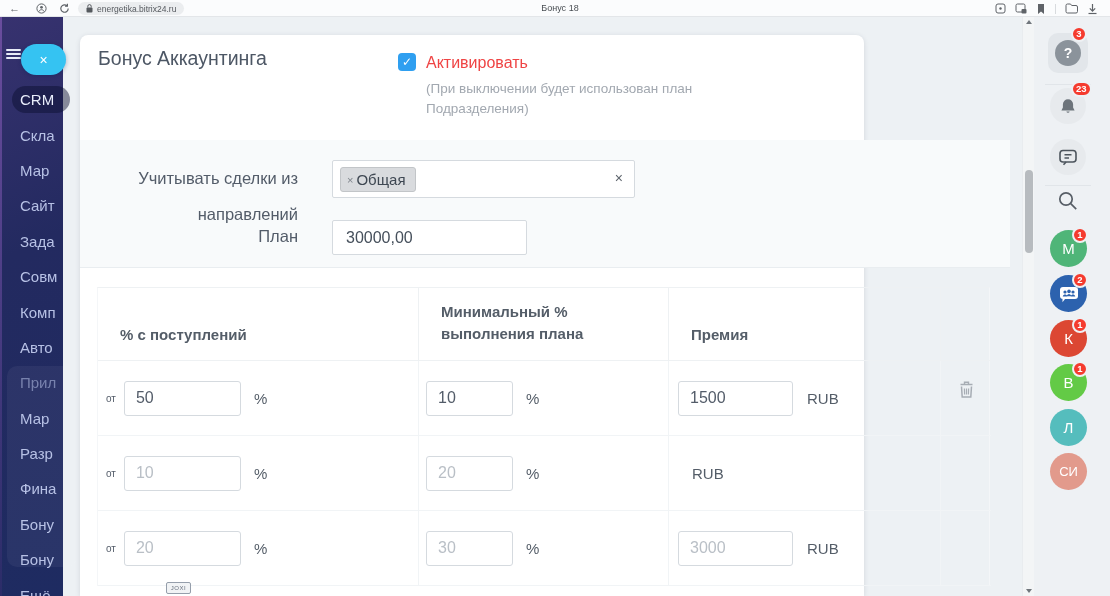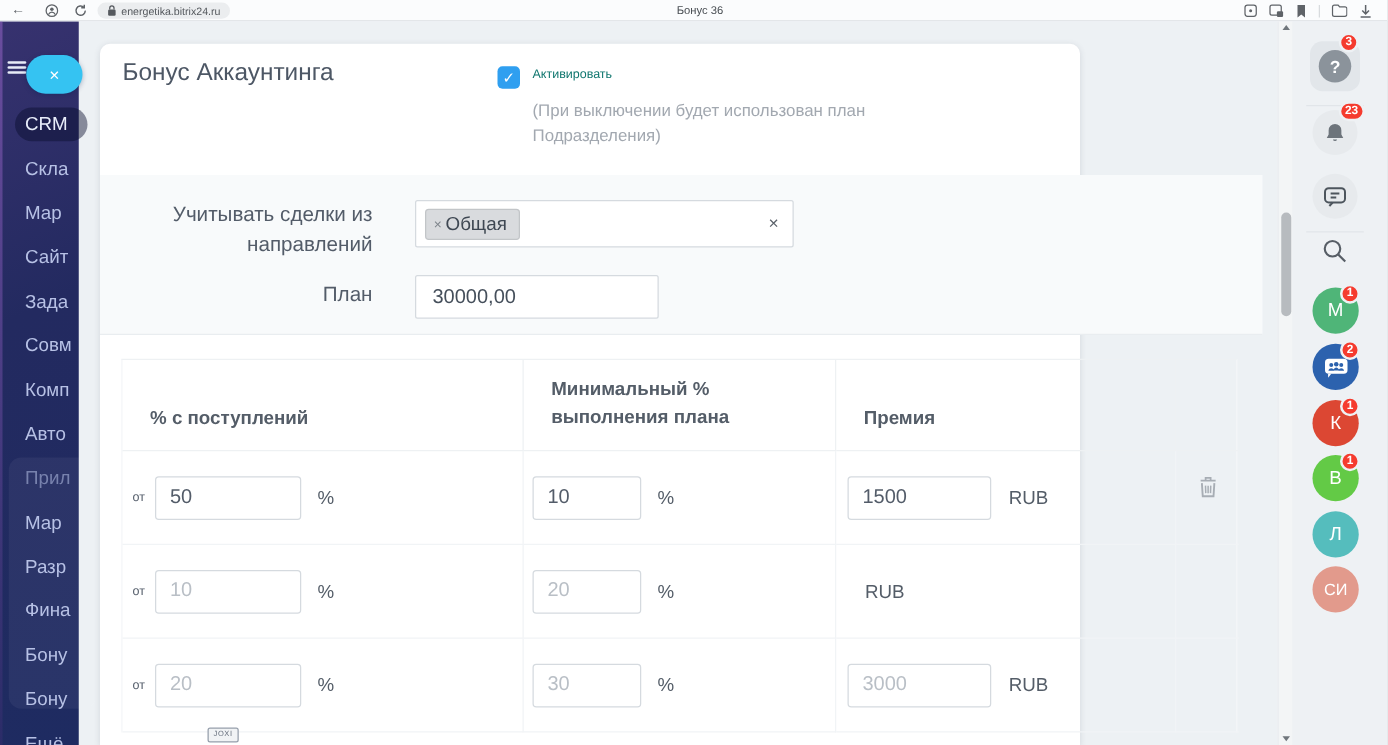--- a/index.html
+++ b/index.html
@@ -38,27 +38,27 @@
                               border-radius:14px; background:rgba(8,14,45,.45); }
   .side-item.active { color:#e8edfa; }
   .side-item.dimmed { color:rgba(183,193,229,.55); }
 
   
   .panel { position:absolute; left:80px; top:35px; width:784px; height:561px; background:#fff;
            border-radius:8px 8px 0 0; box-shadow:0 1px 5px rgba(60,70,90,.15); z-index:10; }
   .panel-title { position:absolute; left:18px; top:12px; font-size:19.5px; color:#4d5765; }
   .chk { position:absolute; left:318px; top:18px; width:18px; height:18px; border-radius:4px;
          background:#2f9ff0; color:#fff; font-size:12px; line-height:18px; text-align:center; cursor:pointer; }
-  .chk-label { position:absolute; left:346px; top:19px; font-size:10px; color:#0f766e; }
+  .chk-label { position:absolute; left:346px; top:19px; font-size:16px; color:#ef4444; }
   .chk-hint { position:absolute; left:346px; top:44px; width:268px; font-size:13.5px; line-height:20px; color:#a2a8b0; }
 
   .form-section { position:absolute; left:0; top:105px; width:930px; height:128px;
                   background:#f8fafb; border-bottom:1px solid #e9edf0; }
   .lbl-directions { position:absolute; left:16px; top:20px; width:202px; text-align:right;
-                    font-size:16.5px; line-height:24px; color:#535c69; }
+                    font-size:16.5px; line-height:36px; color:#535c69; }
   .tag-input { position:absolute; left:252px; top:20px; width:303px; height:38px; background:#fff;
                border:1px solid #d5dadf; border-radius:2px; }
   .tag { position:absolute; left:7px; top:6px; height:25px; background:#d9dbde; border:1px solid #c2c5c8;
          border-radius:3px; display:flex; align-items:center; padding:0 9px 0 6px; gap:3px; cursor:pointer; }
   .tag-x { font-size:11px; color:#7e848b; }
   .tag-text { font-size:15px; color:#3e4752; }
   .tag-clear { position:absolute; right:11px; top:9px; font-size:14px; color:#5c636b; cursor:pointer; }
   .lbl-plan { position:absolute; left:16px; top:87px; width:202px; text-align:right; font-size:16.5px; color:#535c69; }
   .plan-input { position:absolute; left:252px; top:80px; width:195px; height:35px; border:1px solid #d5dadf;
                 border-radius:2px; font-size:16px; color:#454f5b; padding:0 0 0 13px;
@@ -137,21 +137,21 @@
       <path d="M9.2 5.5a3.7 3.7 0 1 1-1.1-2.6" fill="none" stroke="#5f6368" stroke-width="1.2"></path>
       <path d="M8.4 0.8v2.4H6" fill="none" stroke="#5f6368" stroke-width="1.2"></path>
     </svg>
     <div class="bb-url">
       <svg width="7" height="9" viewBox="0 0 7 9">
         <rect x="0.5" y="3.5" width="6" height="5" rx="1" fill="#55595e"></rect>
         <path d="M1.8 3.5V2.3a1.7 1.7 0 0 1 3.4 0v1.2" fill="none" stroke="#55595e"></path>
       </svg>
       <span>energetika.bitrix24.ru</span>
     </div>
-    <div class="bb-title">Бонус 36</div>
+    <div class="bb-title">Бонус 18</div>
     <div class="bb-right">
       <svg width="11" height="11" viewBox="0 0 11 11">
         <rect x="1" y="1" width="9" height="9" rx="2" fill="none" stroke="#5f6368"></rect>
         <circle cx="5.5" cy="5.5" r="1.2" fill="#5f6368"></circle>
       </svg>
       <svg width="12" height="11" viewBox="0 0 12 11">
         <rect x="1" y="1" width="9" height="8" rx="1.5" fill="none" stroke="#5f6368"></rect>
         <rect x="6.5" y="6" width="5" height="4.5" rx="1" fill="#5f6368"></rect>
       </svg>
       <svg width="10" height="12" viewBox="0 0 10 12">

